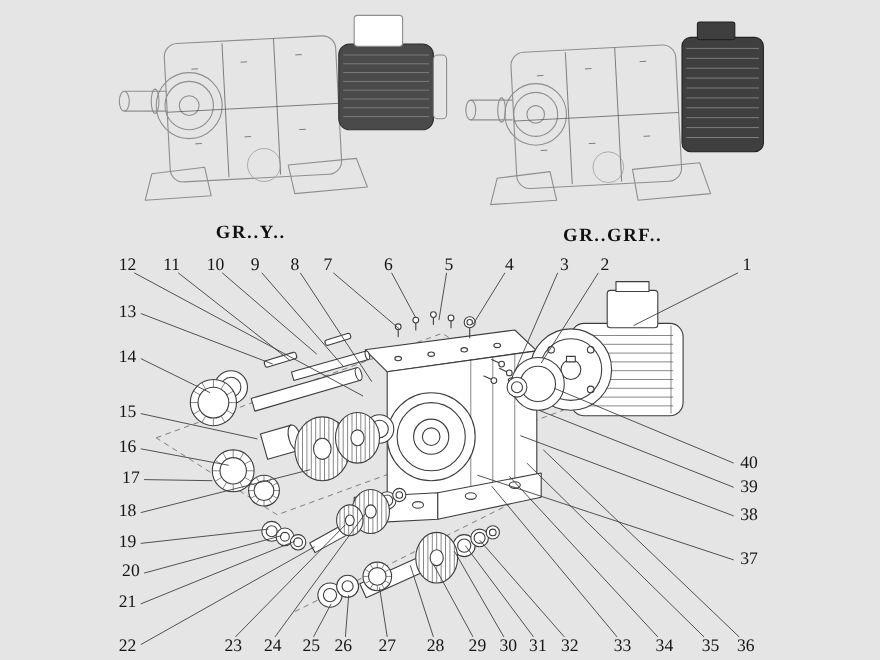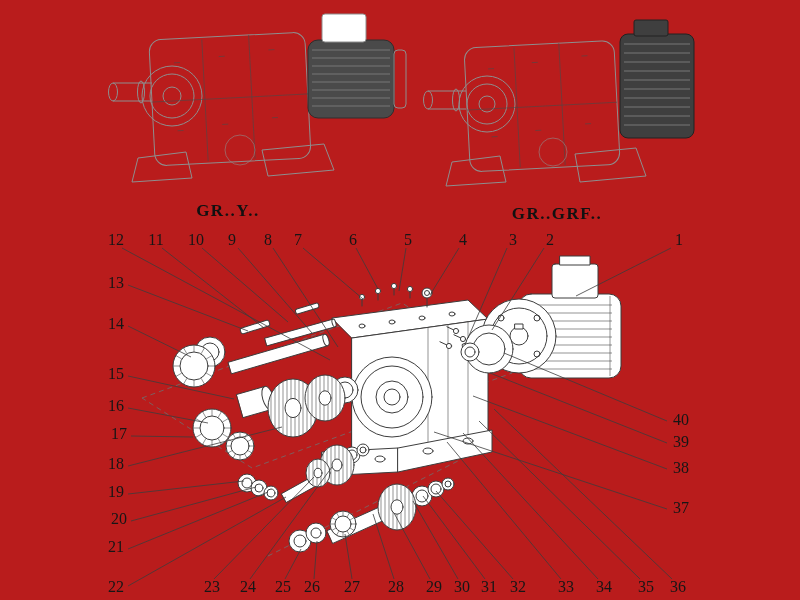--- a/index.html
+++ b/index.html
@@ -1,16 +1,16 @@
 <!DOCTYPE html>
 <html><head>
 <meta charset="utf-8">
 <style>
   html,body{margin:0;padding:0;background:#fff;}
-  .stage{position:relative;width:800px;height:600px;background:#b91c1c;overflow:hidden;
+  .stage{position:relative;width:800px;height:600px;background:#e5e5e5;overflow:hidden;
          font-family:"Liberation Serif",serif;}
   svg{display:block}
   .s{stroke:#3d3d3d;stroke-width:1;fill:none;stroke-linejoin:round;stroke-linecap:round}
   .f{fill:#fff}
   .thin{stroke:#4a4a4a;stroke-width:.6;fill:none}
   .lite{stroke:#8e8e8e;stroke-width:1;fill:none;stroke-linejoin:round}
   .dash{stroke:#6f6f6f;stroke-width:.8;fill:none;stroke-dasharray:5 4}
   .leader{stroke:#3c3c3c;stroke-width:.8}
   .num{font-family:"Liberation Serif",serif;font-size:16px;fill:#161616;text-anchor:middle}
   .model-label{font-family:"Liberation Serif",serif;font-size:17px;font-weight:bold;fill:#111;

